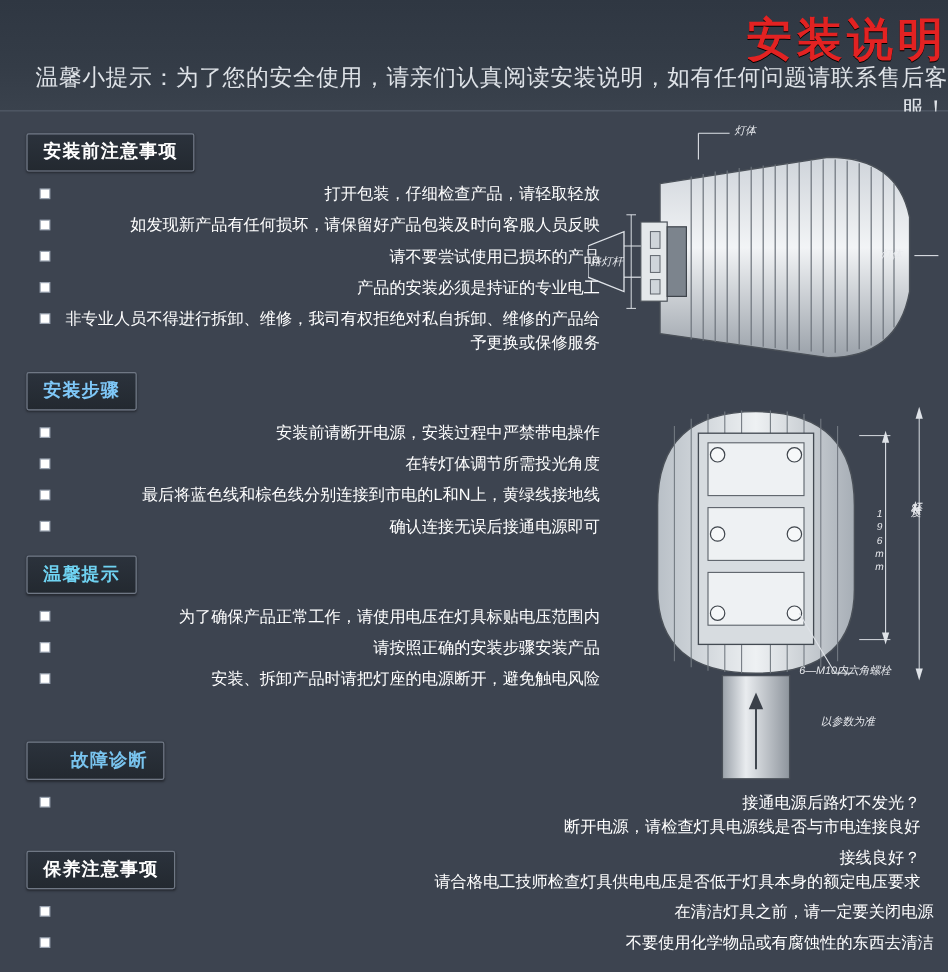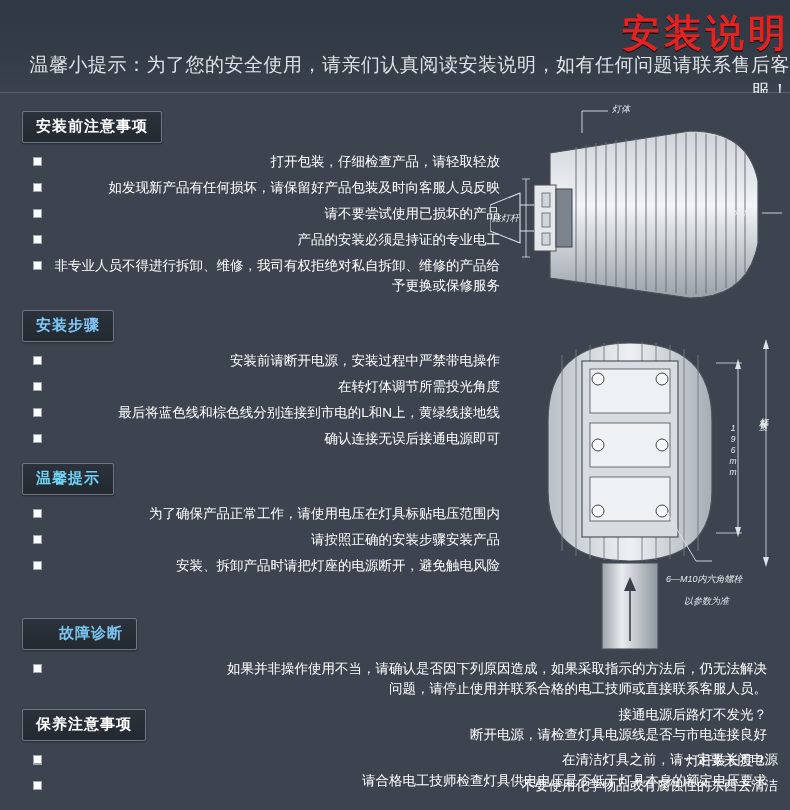--- a/index.html
+++ b/index.html
@@ -194,35 +194,28 @@
       </div>
     </div>
   </div>
 
   <div class="mid-block">
     <div class="chip sky">故障诊断</div>
     <div class="section-body">
       <div class="li">
         <span class="bullet"></span>
         <span class="txt">
-          <span class="l2">如果并非操作使用不当，请确认是否因下列原因造成，如果采取指示的方法后，仍无法解决</span>
-          <span class="l2">问题，请停止使用并联系合格的电工技师或直接联系客服人员。</span>
+          <span class="l2">接通电源后路灯不发光？</span>
+          <span class="l2">断开电源，请检查灯具电源线是否与市电连接良好</span>
         </span>
       </div>
       <div class="li">
         <span class="bullet"></span>
         <span class="txt">
-          <span class="l2">接通电源后路灯不发光？</span>
-          <span class="l2">断开电源，请检查灯具电源线是否与市电连接良好</span>
-        </span>
-      </div>
-      <div class="li">
-        <span class="bullet"></span>
-        <span class="txt">
-          <span class="l2">灯杆装长度？</span>
+          <span class="l2">接线良好？</span>
           <span class="l2">请合格电工技师检查灯具供电电压是否低于灯具本身的额定电压要求</span>
         </span>
       </div>
     </div>
   </div>
 
   <div class="bottom-block">
     <div class="chip">保养注意事项</div>
     <div class="section-body">
       <div class="li">
@@ -353,17 +346,17 @@
 
         <line x1="20" y1="232" x2="290" y2="232" stroke="#59616c" stroke-width=".8" opacity="0"></line>
       </g>
     </svg>
 
     <div class="dwg-label" style="left:122px;top:10px;">灯体</div>
     <div class="dwg-label" style="left:244px;top:113px;">灯体</div>
     <div class="dwg-label" style="left:2px;top:119px;">路灯杆</div>
     <div class="dwg-label vert" style="left:238px;top:330px;font-size:8.5px;">196mm</div>
     <div class="dwg-label vert" style="left:268px;top:318px;font-size:8.5px;">灯杆装长度</div>
-    <div class="dwg-label" style="left:176px;top:480px;">6—M10内六角螺栓</div>
+    <div class="dwg-label" style="left:176px;top:460px;">6—M10内六角螺栓</div>
     <div class="dwg-label" style="left:194px;top:502px;">以参数为准</div>
   </div>
 
 </div>
 
 </body></html>

